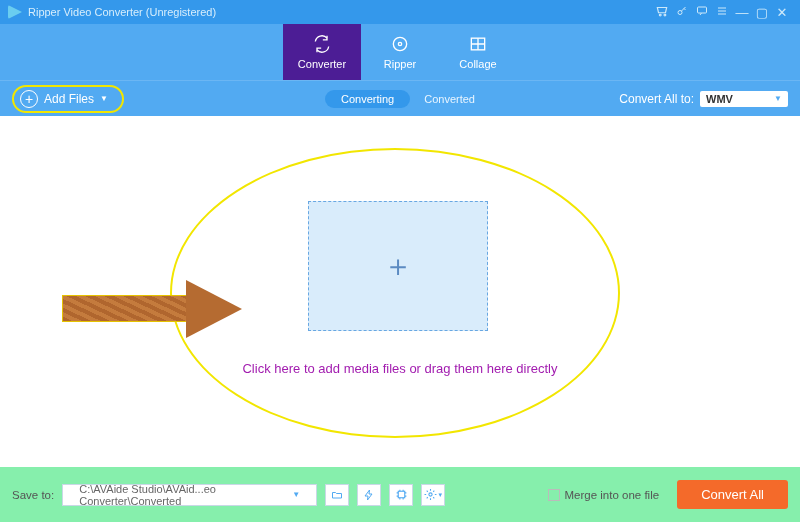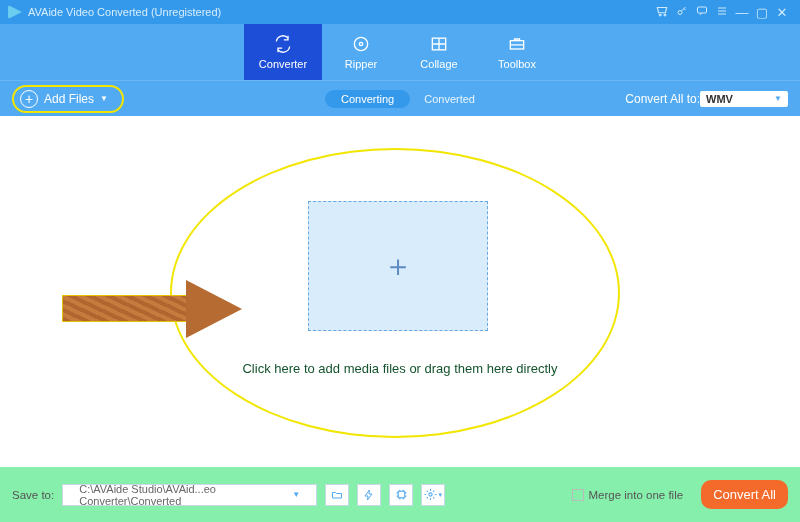--- a/index.html
+++ b/index.html
@@ -3,59 +3,59 @@
 <meta charset="utf-8">
 <style>
   * { box-sizing: border-box; font-family: -apple-system, BlinkMacSystemFont, "Segoe UI", Arial, sans-serif; }
   body { margin: 0; width: 800px; height: 522px; overflow: hidden; background: #fff; position: relative; }
   .titlebar { height: 24px; background: #3498eb; display: flex; align-items: center; color: #d7eefc; font-size: 11px; padding: 0 8px; }
   .titlebar .logo { width: 14px; height: 14px; border-radius: 2px; background: #6acdf0; margin-right: 6px; position: relative; clip-path: polygon(0 0, 100% 50%, 0 100%); }
   .titlebar .spacer { flex: 1; }
   .titlebar .win-btn { width: 20px; text-align: center; color: #cde9fa; cursor: pointer; font-size: 13px; }
   .navbar { height: 56px; background: #52aaf2; display: flex; justify-content: center; align-items: stretch; }
   .nav-item { width: 78px; display: flex; flex-direction: column; align-items: center; justify-content: center; color: #fff; font-size: 11px; gap: 4px; cursor: pointer; }
-  .nav-item.active { background: #1d4ed8; }
+  .nav-item.active { background: #4c1d95; }
   .nav-ico { width: 20px; height: 20px; display:flex; align-items:center; justify-content:center; }
   .nav-ico svg { stroke: #fff; fill: none; stroke-width: 1.6; }
   .subbar { height: 36px; background: #52aaf2; border-top: 1px solid rgba(255,255,255,0.15); display: flex; align-items: center; padding: 0 12px; color: #fff; font-size: 12px; }
   .add-files { display: inline-flex; align-items: center; gap: 6px; border: 2px solid #f2e600; border-radius: 14px; padding: 3px 14px 3px 6px; cursor: pointer; }
   .add-plus { width: 18px; height: 18px; border: 1.5px solid #fff; border-radius: 50%; display:flex; align-items:center; justify-content:center; color:#fff; font-size: 14px; line-height: 1; }
   .caret-sm { font-size: 8px; }
   .subbar .center { position: absolute; left: 50%; transform: translateX(-50%); display:flex; align-items:center; gap: 14px;}
   .pill { background: #3498eb; color: #fff; border-radius: 12px; padding: 3px 16px; font-size: 11px; cursor:pointer;}
   .link { color: #e9f5ff; font-size: 11px; cursor:pointer;}
-  .subbar .right { margin-left: auto; display:flex; align-items:center;  text-align: right;}
+  .subbar .right { margin-left: auto; display:flex; align-items:center; gap: 6px; text-align: right;}
   .format-select { background: #fff; color: #333; font-size: 11px; border-radius: 2px; padding: 2px 6px; display: inline-flex; align-items: center; gap: 40px; min-width: 88px; cursor:pointer; position: relative; font-weight: bold;}
   .format-select .dd-caret { position: absolute; right: 6px; color: #52aaf2; font-size: 8px;}
 
   .workspace { position: absolute; top: 116px; left: 0; right: 0; bottom: 55px; background: #fff; }
   .drop-box { position:absolute; left: 308px; top: 85px; width: 180px; height: 130px; border: 1.5px dashed #68a7e2; background: #d9ecfb; display:flex; align-items:center; justify-content:center; cursor: pointer;}
   .drop-box .plus { color: #5c8bc2; font-size: 30px; font-weight: 200; }
-  .drop-caption { position:absolute; top: 245px; left: 0; right: 0; text-align:center; color: #14532d; font-size: 13px; }
+  .drop-caption { position:absolute; top: 245px; left: 0; right: 0; text-align:center; color: #a21caf; font-size: 13px; }
   
   .highlight-ellipse { position:absolute; left:170px; top:32px; width:450px; height:290px; border: 2px solid #f2e600; border-radius: 50%; pointer-events:none; }
   .pointer-arrow { position:absolute; left:62px; top:165px; width:200px; height:55px; pointer-events:none; }
   .pointer-arrow .shaft { position:absolute; left:0; top:14px; width:130px; height:27px; background: repeating-linear-gradient(25deg,#b0662e,#b0662e 4px,#c47b3d 4px,#c47b3d 8px); border:1.5px solid #e6c300;}
   .pointer-arrow .head { position:absolute; left:124px; top:-1px; width:0; height:0; border-top:29px solid transparent; border-bottom:29px solid transparent; border-left:56px solid #b56b31;}
   .pointer-arrow .head-border { position:absolute; left:122px; top:-3px; width:0; height:0; border-top:31px solid transparent; border-bottom:31px solid transparent; border-left:60px solid #e6c300; z-index:-1;}
 
   .footer { position:absolute; left:0; right:0; bottom:0; height: 55px; background: #86efac; display:flex; align-items:center; padding: 0 12px; font-size: 11.5px; color:#555; gap: 8px;}
   .path-input { flex: 0 0 255px; height: 22px; border: 1px solid #c9d8e6; background:#fff; padding: 0 16px; font-size: 11px; color: #666; display:flex; align-items:center; justify-content:space-between;}
   .path-input .dd { color:#52aaf2; font-size:8px;}
   .mini-btn { width: 24px; height: 22px; border: 1px solid #c9d8e6; background: #fff; display:flex; align-items:center; justify-content:center; cursor:pointer; color:#52aaf2;}
   .checkbox { width: 12px; height: 12px; border:1px solid #bbb; display:inline-block; vertical-align:middle; margin-right:5px;}
-  .convert-btn { margin-left: 10px; background:#f46a2a; color:#fff; border:none; border-radius:10px; padding: 7px 12px; font-size:13px; cursor:pointer;}
+  .convert-btn { margin-left: 10px; background:#f46a2a; color:#fff; border:none; border-radius:3px; padding: 7px 24px; font-size:13px; cursor:pointer;}
   .footer .grow { flex: 1; }
 </style>
 </head>
 <body>
 
 <div class="titlebar">
   <span class="logo"></span>
-  <span>AVAide Video Converted (Unregistered)</span>
+  <span>Ripper Video Converter (Unregistered)</span>
   <span class="spacer"></span>
   <span class="win-btn"><svg width="14" height="14" viewBox="0 0 24 24" fill="none" stroke="#cde9fa" stroke-width="2">
         <path d="M4 6h16l-2 9H6z"></path>
         <circle cx="9" cy="19" r="1.5"></circle>
         <circle cx="17" cy="19" r="1.5"></circle>
       </svg></span>
   <span class="win-btn"><svg width="12" height="12" viewBox="0 0 24 24" fill="none" stroke="#cde9fa" stroke-width="2">
         <circle cx="8" cy="15" r="4"></circle>
         <path d="M11 12l8-8m-3 3l3 3"></path>
       </svg></span>
@@ -91,29 +91,20 @@
     <span>Ripper</span>
   </div>
   <div class="nav-item">
     <span class="nav-ico">
         <svg viewBox="0 0 24 24" width="20" height="20">
           <rect x="4" y="5" width="16" height="14"></rect>
           <path d="M12 5v14M4 12h16"></path>
         </svg>
       </span>
     <span>Collage</span>
-  </div>
-  <div class="nav-item">
-    <span class="nav-ico">
-        <svg viewBox="0 0 24 24" width="20" height="20">
-          <rect x="4" y="8" width="16" height="10"></rect>
-          <path d="M9 8V6h6v2M4 13h16"></path>
-        </svg>
-      </span>
-    <span>Toolbox</span>
   </div>
 </div>
 
 <div class="subbar">
   <div class="add-files">
     <span class="add-plus">+</span>
     <span>Add Files</span>
     <span class="caret-sm">▼</span>
   </div>
   <div class="center">

